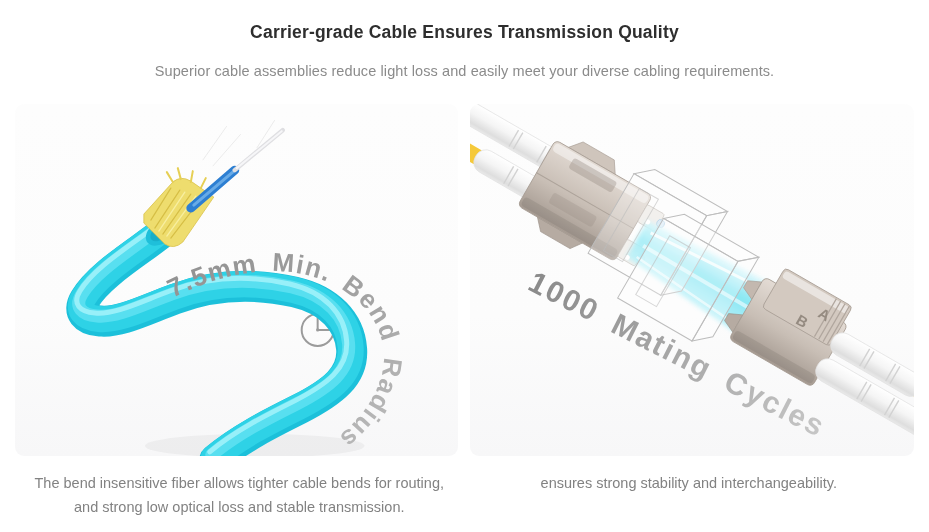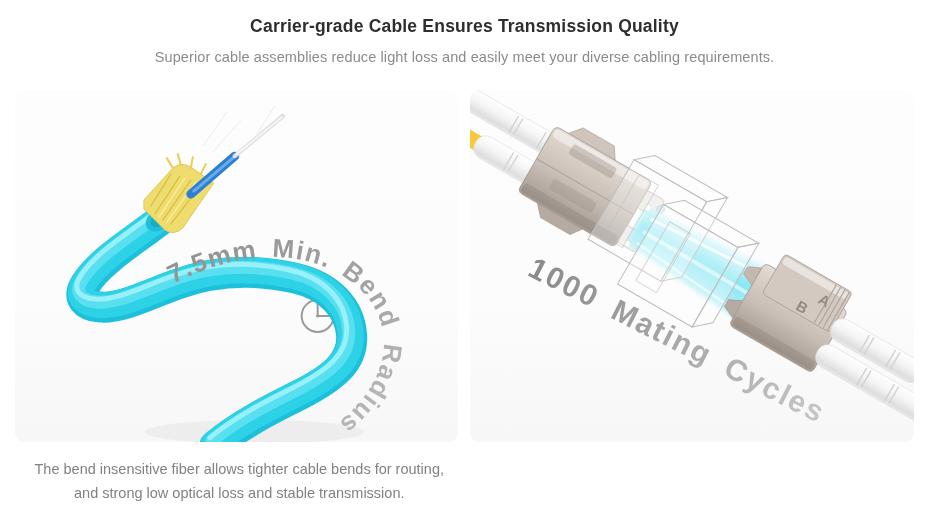--- a/index.html
+++ b/index.html
@@ -1,26 +1,26 @@
 <!DOCTYPE html>
 <html><head>
 <meta charset="utf-8">
 <style>
   * { margin:0; padding:0; box-sizing:border-box; }
   html,body { background:#ffffff; }
   .page {
     width:929px; height:532px; overflow:hidden; background:#ffffff;
     font-family:"Liberation Sans", sans-serif; position:relative;
   }
-  .header { text-align:center; padding-top:16px; }
+  .header { text-align:center; padding-top:22px; }
   .title {
     font-size:17.5px; font-weight:700; color:#2e2e2e; letter-spacing:.2px;
   }
   .subtitle {
-    margin-top:12px; font-size:14.5px; color:#8b8b8b; letter-spacing:.1px;
+    margin-top:20px; font-size:14.5px; color:#8b8b8b; letter-spacing:.1px;
   }
   .panels {
     display:flex; gap:12px; padding:0 15px; margin-top:25px;
   }
   .panel {
     height:352px; border-radius:9px; overflow:hidden;
     background:linear-gradient(180deg,#fdfdfd 0%,#fcfcfc 60%,#f7f7f8 100%);
   }
   .panel.left  { width:443px; }
   .panel.right { width:445px; }
@@ -243,16 +243,17 @@
       </svg>
     </div>
   </div>
 
   <div class="captions">
     <div class="caption left">
       <div>The bend insensitive fiber allows tighter cable bends for routing,</div>
       <div>and strong low optical loss and stable transmission.</div>
     </div>
     <div class="caption right">
+      <div>ensures strong stability and interchangeability.</div>
     </div>
   </div>
 
 </div>
 
 </body></html>

